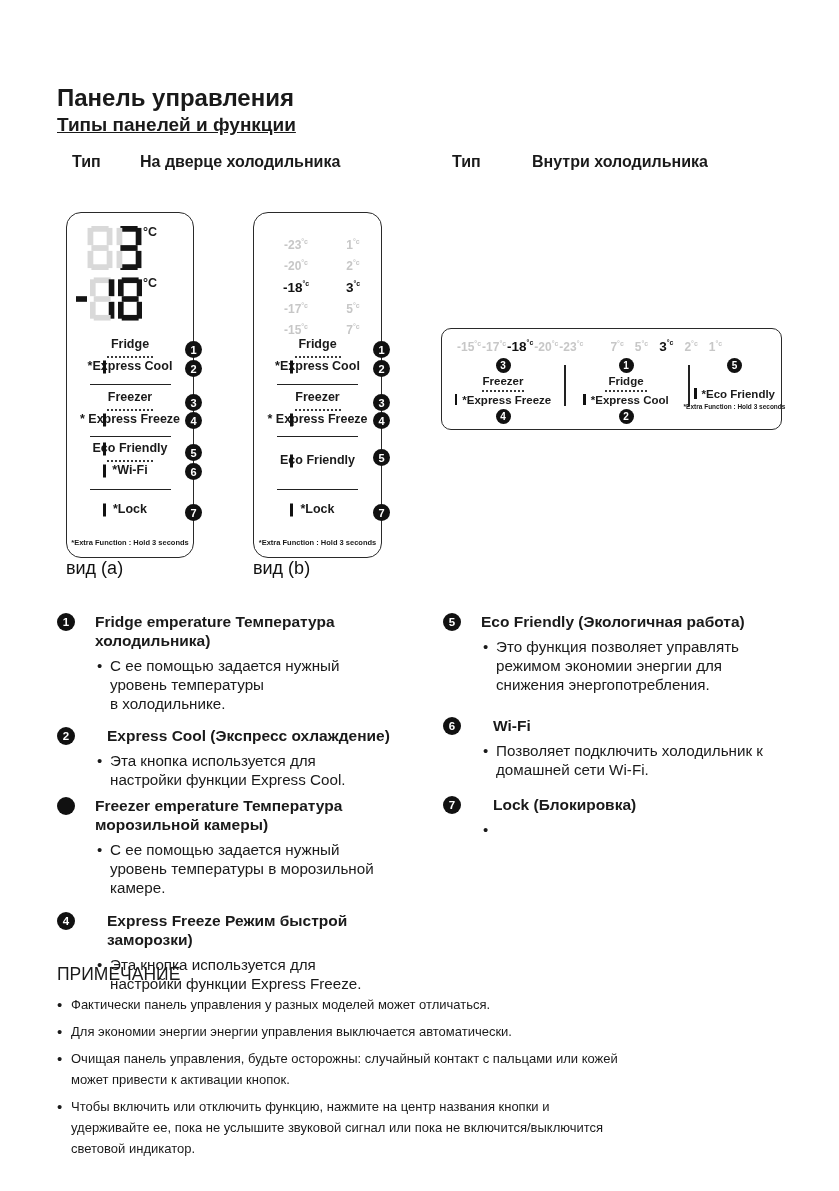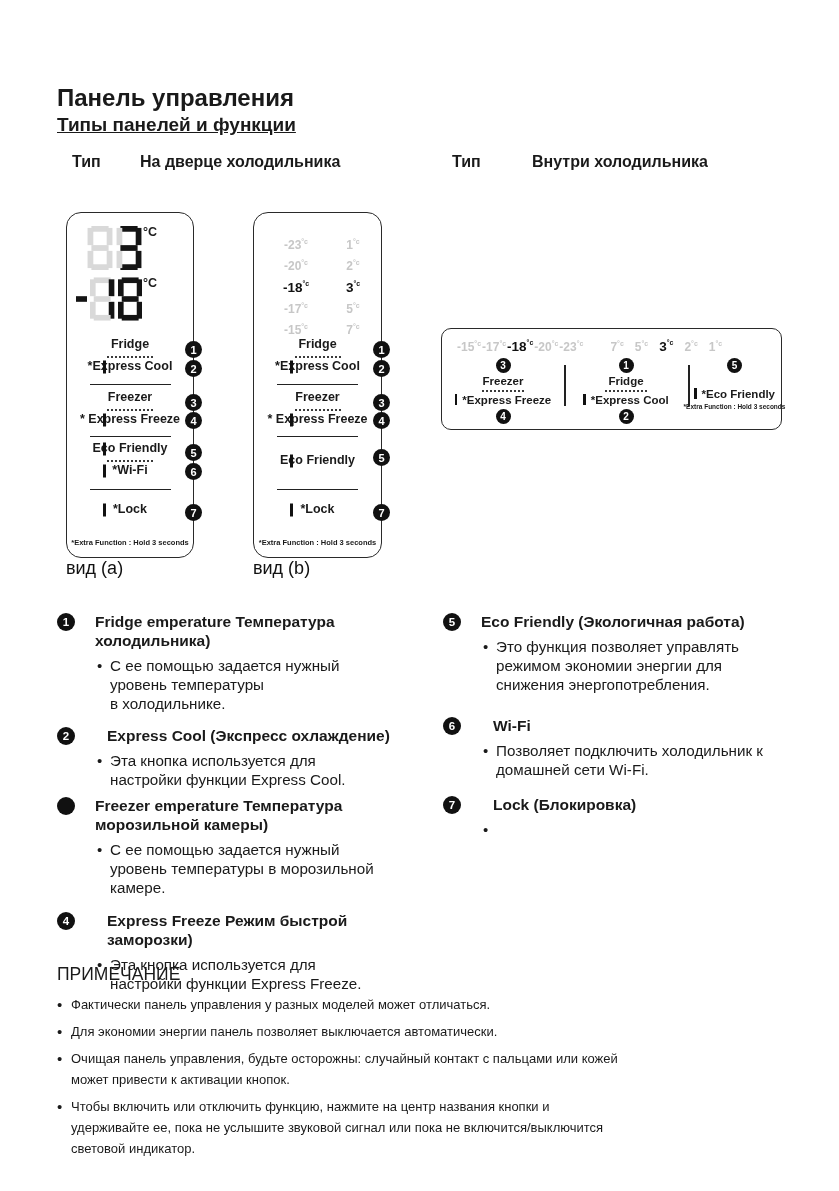--- a/index.html
+++ b/index.html
@@ -404,21 +404,21 @@
   </div>
 
   <div class="note">
     <div class="note-h">ПРИМЕЧАНИЕ</div>
     <div class="nb">
         <span class="ndot">•</span>
         <span class="nbt">Фактически панель управления у разных моделей может отличаться.</span>
       </div>
     <div class="nb">
         <span class="ndot">•</span>
-        <span class="nbt">Для экономии энергии панель позволяет выключается автоматически.</span>
+        <span class="nbt">Для экономии энергии энергии управления выключается автоматически.</span>
       </div>
     <div class="nb">
         <span class="ndot">•</span>
         <span class="nbt">Очищая панель управления, будьте осторожны: случайный контакт с пальцами или кожей
 может привести к активации кнопок.</span>
       </div>
     <div class="nb">
         <span class="ndot">•</span>
         <span class="nbt">Чтобы включить или отключить функцию, нажмите на центр названия кнопки и
 удерживайте ее, пока не услышите звуковой сигнал или пока не включится/выключится

